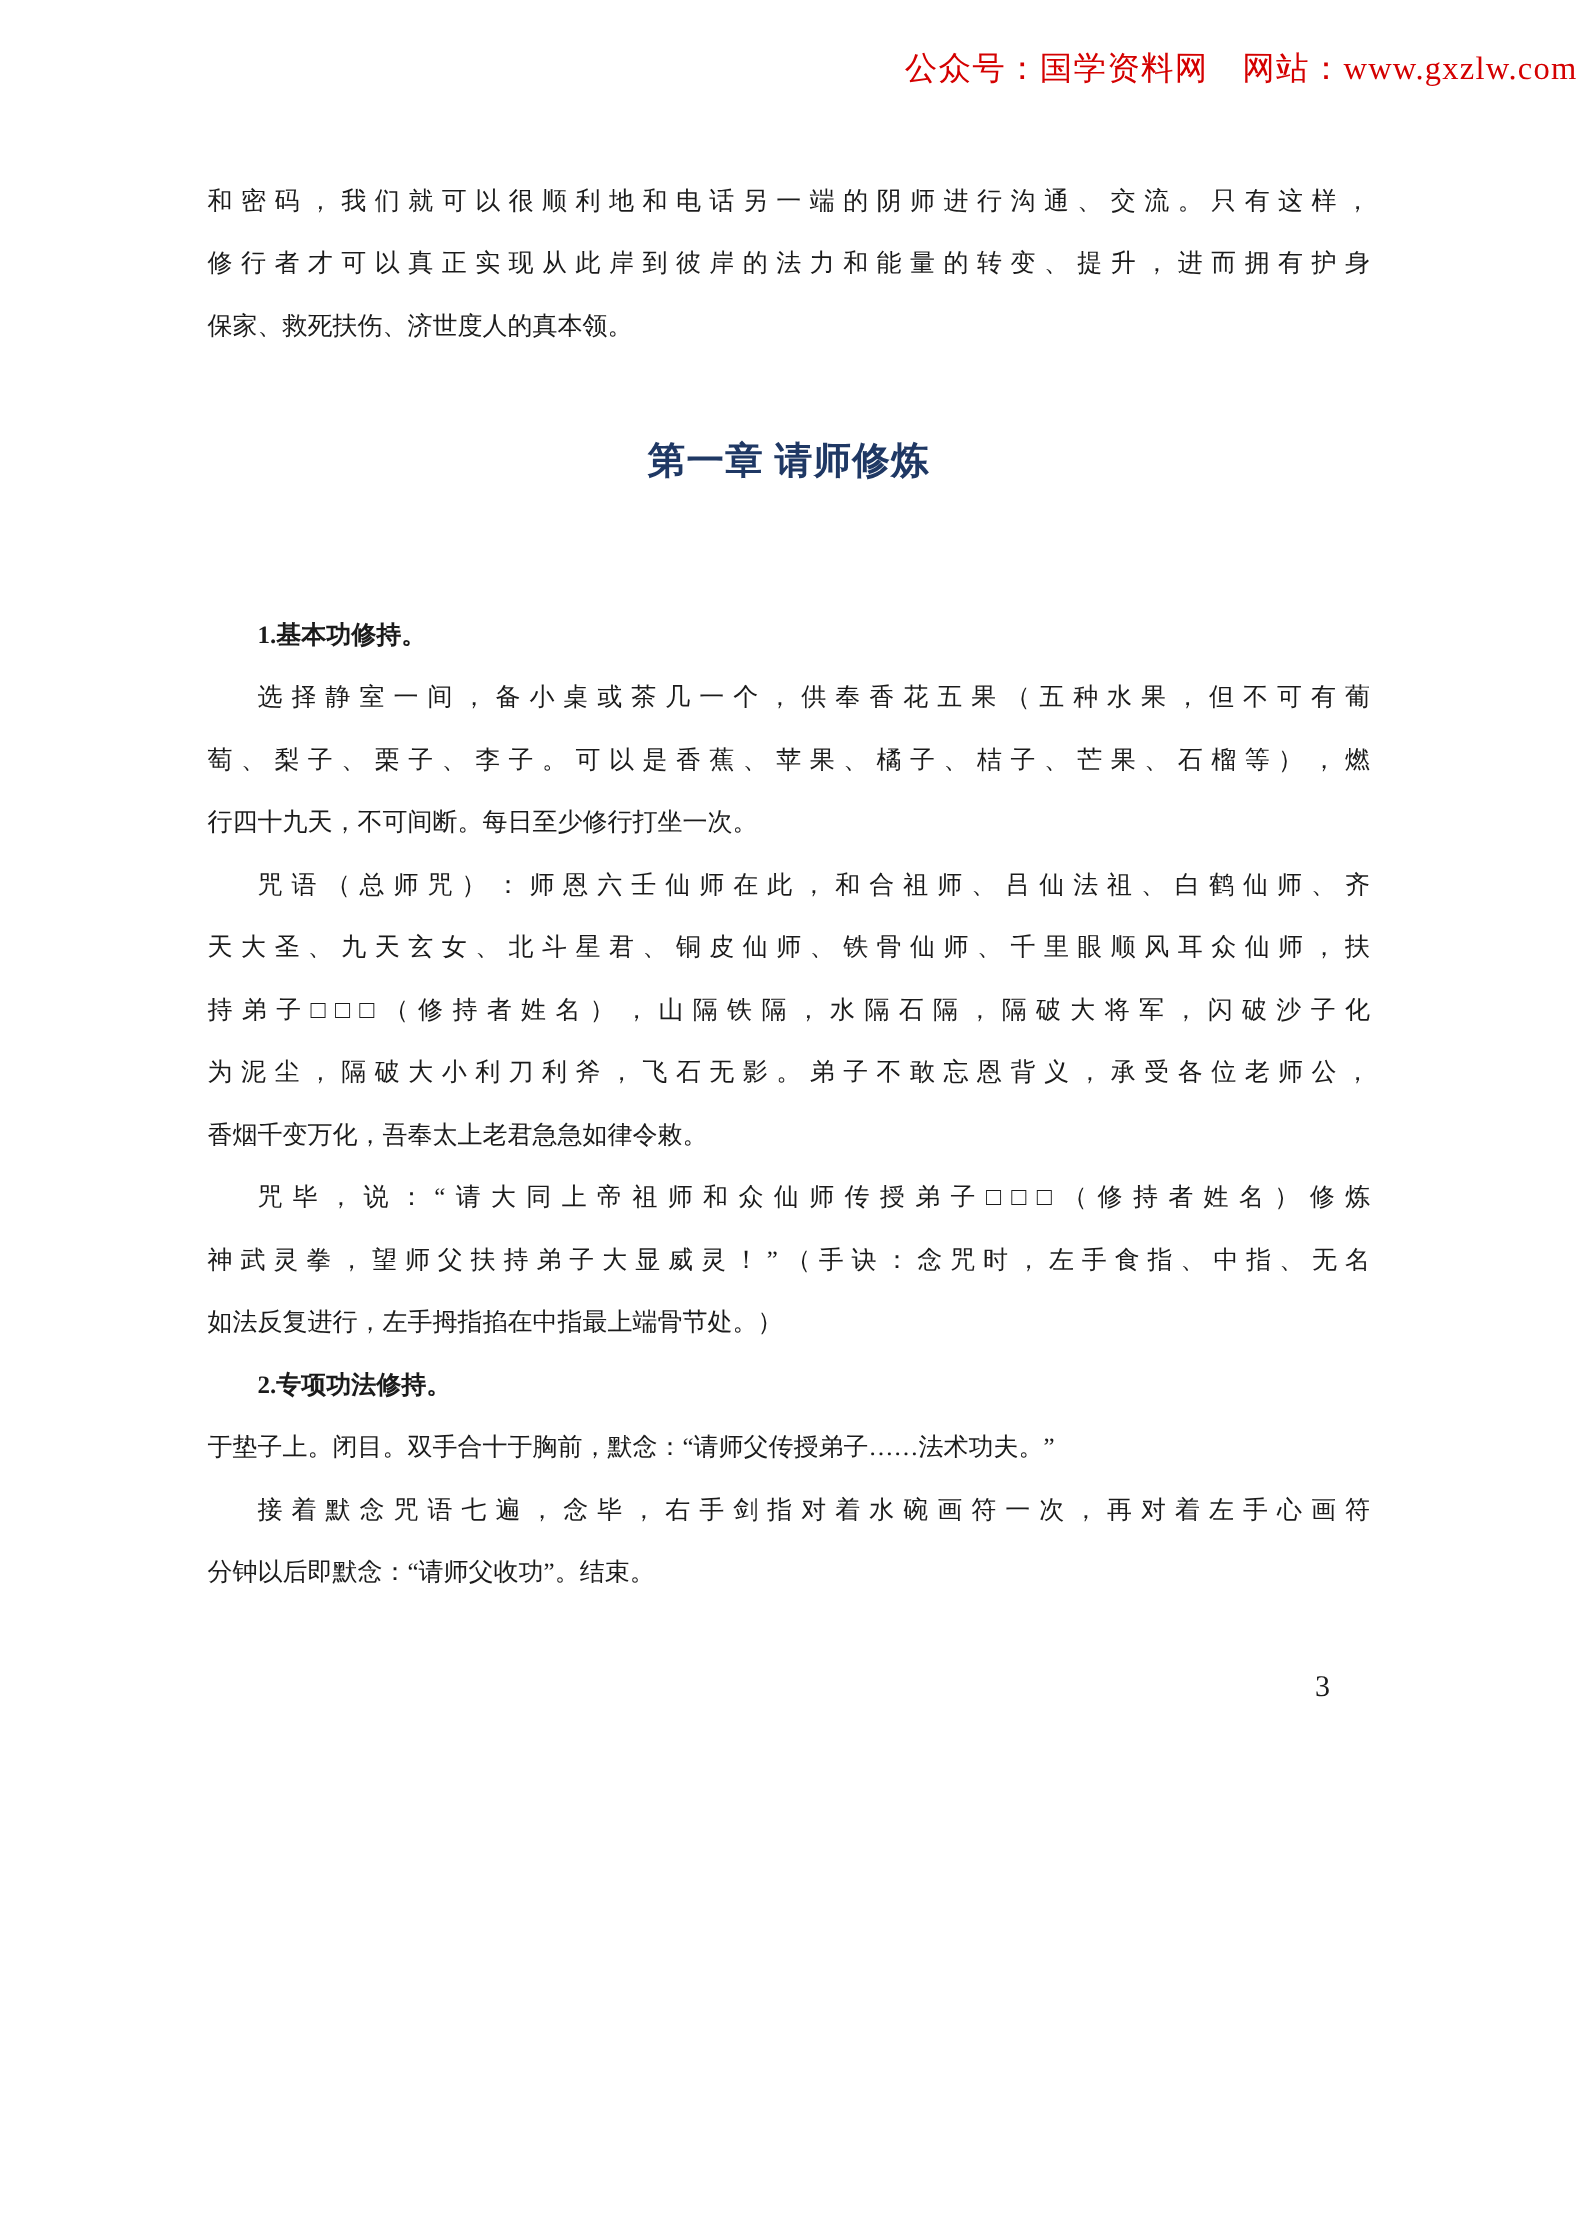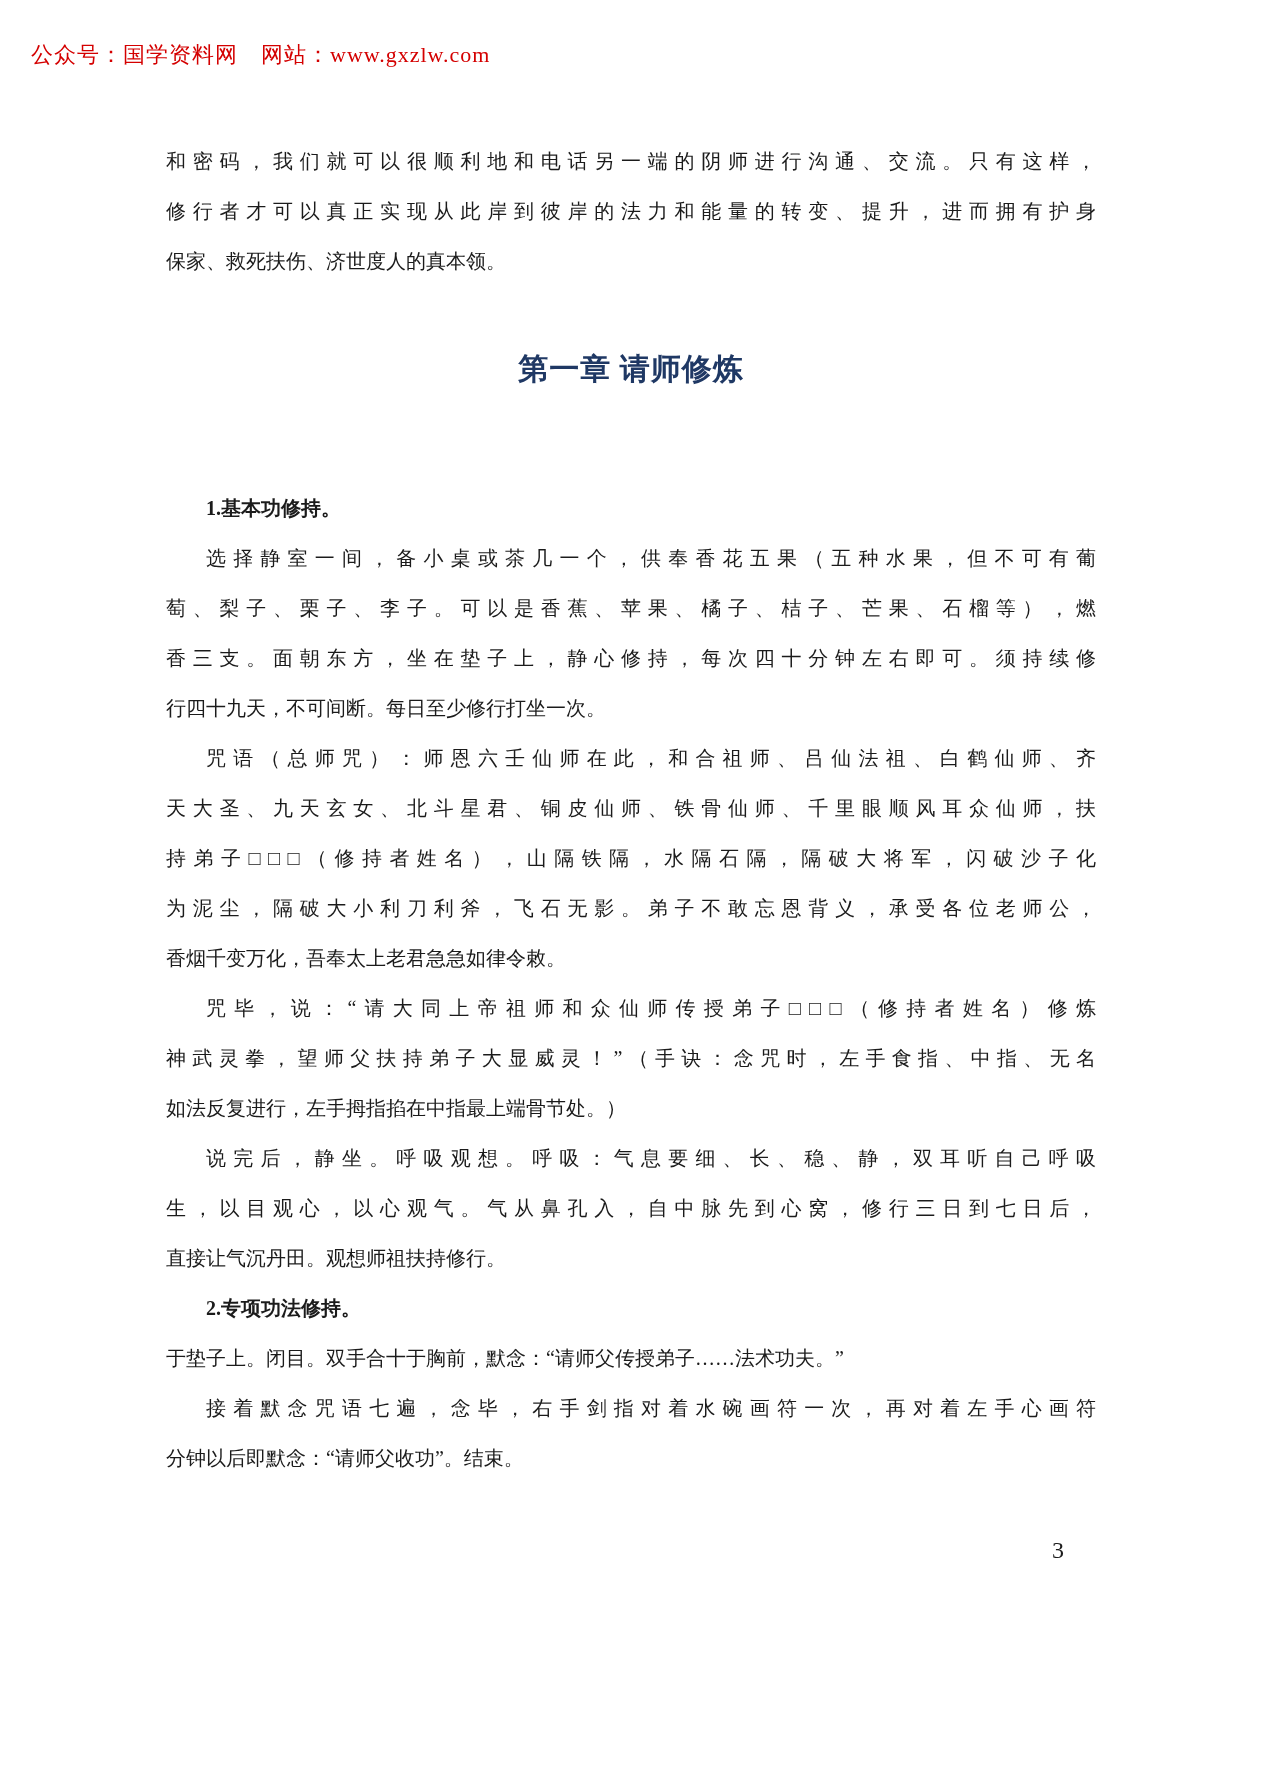--- a/index.html
+++ b/index.html
@@ -15,22 +15,22 @@
     overflow: hidden;
   }
   .page {
     width: 1262px;
     height: 1786px;
     background: #ffffff;
     position: relative;
   }
   .page-header {
     padding-top: 38px;
-    text-align: left;
-    font-size: 22px;
+    text-align: right;
+    font-size: 26px;
     line-height: 34px;
     color: var(--header-red, #d40000);
     letter-spacing: 1px;
     padding-left: 31px;
   }
   .content {
     width: 930px;
     margin: 0 auto;
   }
   .intro-block {
@@ -91,43 +91,37 @@
 
     <div class="chapter-title">第一章 请师修炼</div>
 
     <div class="body-block">
 
       <div class="line heading indent">1.基本功修持。</div>
 
       <div>
         <div class="line fill indent">选择静室一间，备小桌或茶几一个，供奉香花五果（五种水果，但不可有葡</div>
         <div class="line fill">萄、梨子、栗子、李子。可以是香蕉、苹果、橘子、桔子、芒果、石榴等），燃</div>
-        <div class="line fill">香三支。面朝东方，坐在垫子上，静心修持，每次四十分钟左右即可。须持续修</div>
         <div class="line">行四十九天，不可间断。每日至少修行打坐一次。</div>
       </div>
 
       <div>
         <div class="line fill indent">咒语（总师咒）：师恩六壬仙师在此，和合祖师、吕仙法祖、白鹤仙师、齐</div>
         <div class="line fill">天大圣、九天玄女、北斗星君、铜皮仙师、铁骨仙师、千里眼顺风耳众仙师，扶</div>
         <div class="line fill">持弟子□□□（修持者姓名），山隔铁隔，水隔石隔，隔破大将军，闪破沙子化</div>
         <div class="line fill">为泥尘，隔破大小利刀利斧，飞石无影。弟子不敢忘恩背义，承受各位老师公，</div>
         <div class="line">香烟千变万化，吾奉太上老君急急如律令敕。</div>
       </div>
 
       <div>
         <div class="line fill indent">咒毕，说：“请大同上帝祖师和众仙师传授弟子□□□（修持者姓名）修炼</div>
         <div class="line fill">神武灵拳，望师父扶持弟子大显威灵！”（手诀：念咒时，左手食指、中指、无名</div>
         <div class="line">如法反复进行，左手拇指掐在中指最上端骨节处。）</div>
       </div>
 
-      <div>
-        <div class="line fill indent">说完后，静坐。呼吸观想。呼吸：气息要细、长、稳、静，双耳听自己呼吸</div>
-        <div class="line fill">生，以目观心，以心观气。气从鼻孔入，自中脉先到心窝，修行三日到七日后，</div>
-        <div class="line">直接让气沉丹田。观想师祖扶持修行。</div>
-      </div>
 
       <div class="line heading indent">2.专项功法修持。</div>
 
       <div>
         <div class="line">于垫子上。闭目。双手合十于胸前，默念：“请师父传授弟子……法术功夫。”</div>
       </div>
 
       <div>
         <div class="line fill indent">接着默念咒语七遍，念毕，右手剑指对着水碗画符一次，再对着左手心画符</div>
         <div class="line">分钟以后即默念：“请师父收功”。结束。</div>

